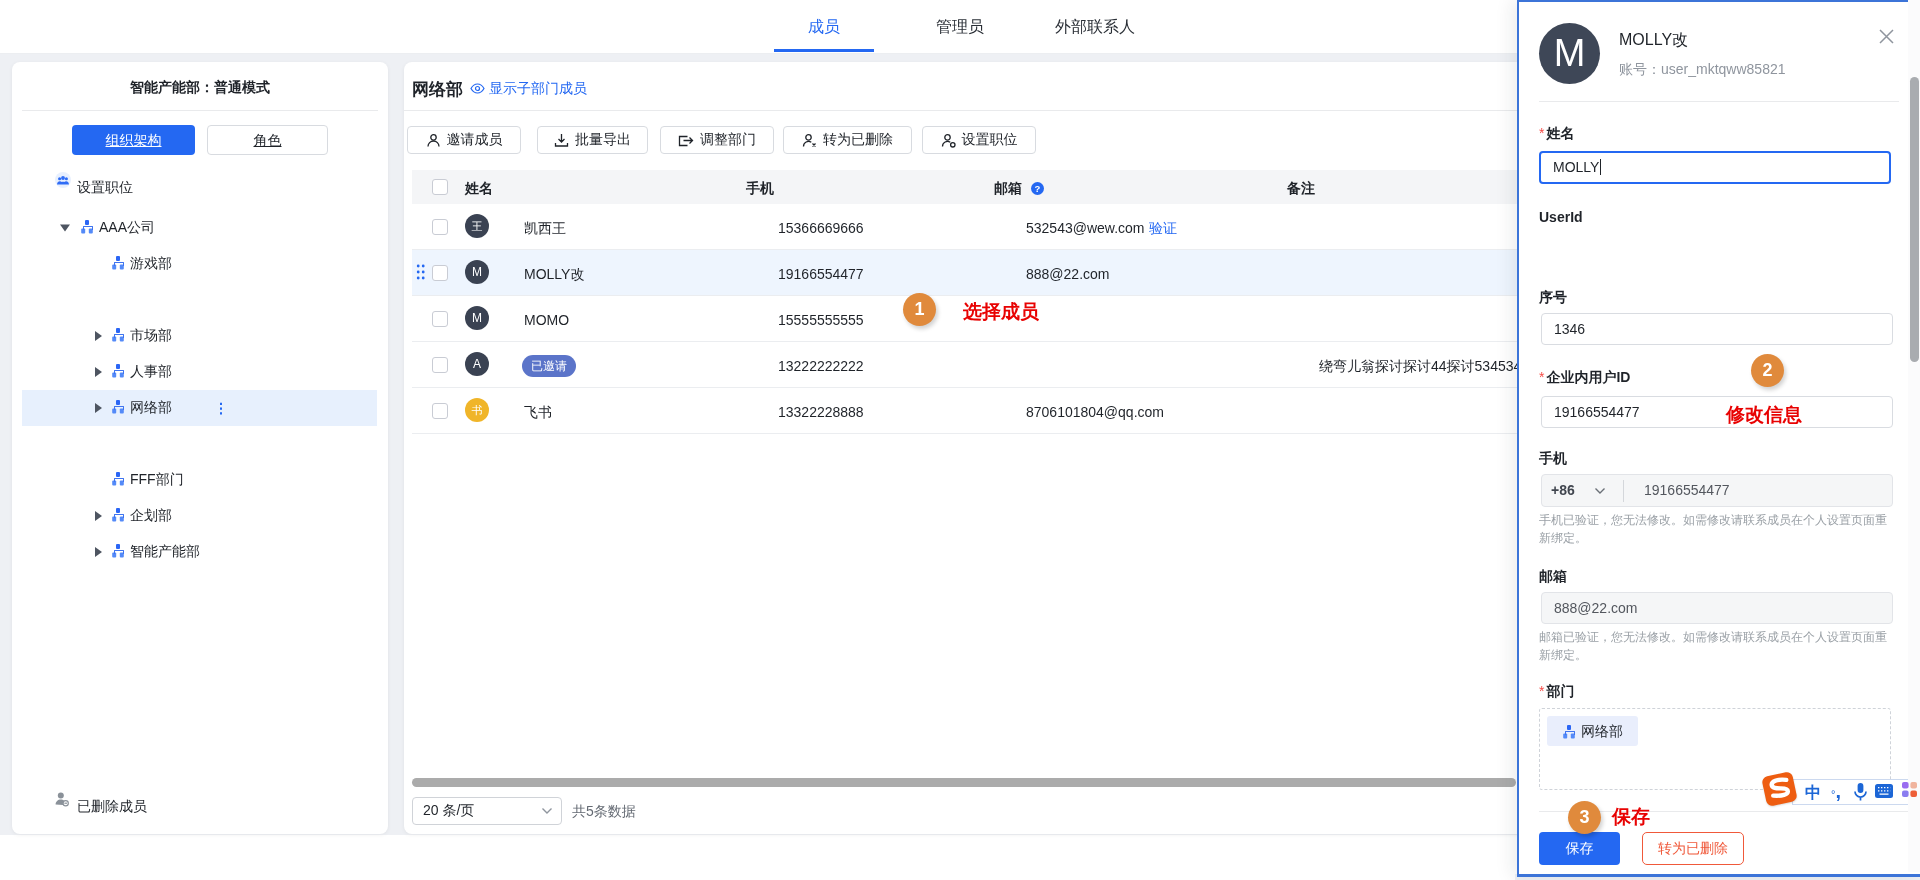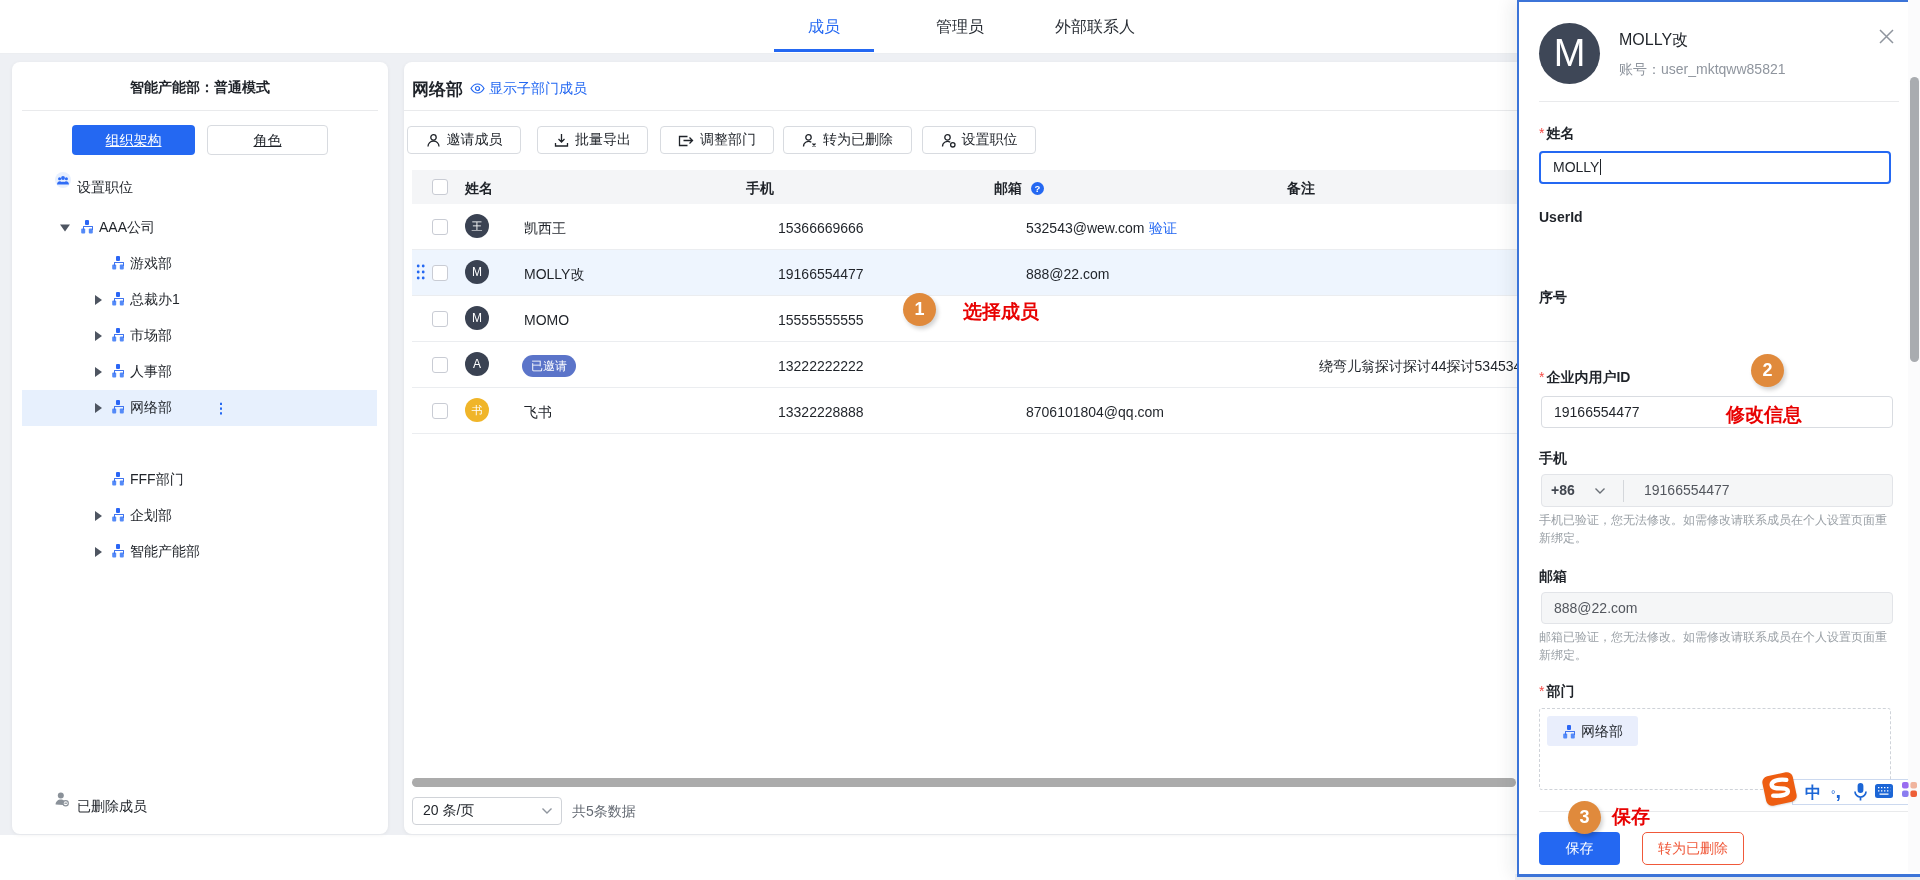--- a/index.html
+++ b/index.html
@@ -82,25 +82,20 @@
       <span class="txt" style="left:65px;">设置职位</span>
       </div>
     <div class="trow" style="top:148px;">
         <span class="caret down" style="left:48px;"></span>
         <span class="abs orgico" style="left:69px;top:10px;"></span>
         <span class="txt" style="left:87px;">AAA公司</span>
       </div>
     <div class="trow" style="top:184px;">
         <span class="abs orgico" style="left:100px;top:10px;"></span>
         <span class="txt" style="left:118px;">游戏部</span>
-      </div>
-    <div class="trow" style="top:220px;">
-        <span class="caret right" style="left:83px;"></span>
-        <span class="abs orgico" style="left:100px;top:10px;"></span>
-        <span class="txt" style="left:118px;">总裁办1</span>
       </div>
     <div class="trow" style="top:256px;">
         <span class="caret right" style="left:83px;"></span>
         <span class="abs orgico" style="left:100px;top:10px;"></span>
         <span class="txt" style="left:118px;">市场部</span>
       </div>
     <div class="trow" style="top:292px;">
         <span class="caret right" style="left:83px;"></span>
         <span class="abs orgico" style="left:100px;top:10px;"></span>
         <span class="txt" style="left:118px;">人事部</span>
@@ -249,20 +244,21 @@
         <path d="M2 2l13 13M15 2 2 15"></path>
       </svg>
     <div class="hdivider" style="left:20px; top:99px; width:360px;"></div>
 
     <div class="dr dlabel req" style="left:20px; top:123px;">姓名</div>
     <div class="dinput" style="left:20px; top:149px; height:33px; border:2px solid #2468f2; line-height:29px;">MOLLY<span style="border-left:1px solid #1f2329; margin-left:1px;"></span></div>
 
     <div class="dr dlabel" style="left:20px; top:207px;">UserId</div>
 
     <div class="dr dlabel" style="left:20px; top:287px;">序号</div>
+    <div class="dinput" style="top:311px;">1346</div>
 
     <div class="dr dlabel req" style="left:20px; top:367px;">企业内用户ID</div>
     <div class="dinput" style="top:394px;">19166554477</div>
 
     <div class="dr dlabel" style="left:20px; top:448px;">手机</div>
     <div class="dinput disabled" style="top:472px; height:33px;">
       <span class="abs" style="left:9px; top:0; font-weight:bold; color:#41464f;">+86</span>
       <svg class="abs" style="left:52px; top:12px;" width="12" height="8" viewBox="0 0 12 8" fill="none" stroke="#6b7077" stroke-width="1.4">
           <path d="M1.5 1.5 6 6l4.5-4.5"></path>
         </svg>

